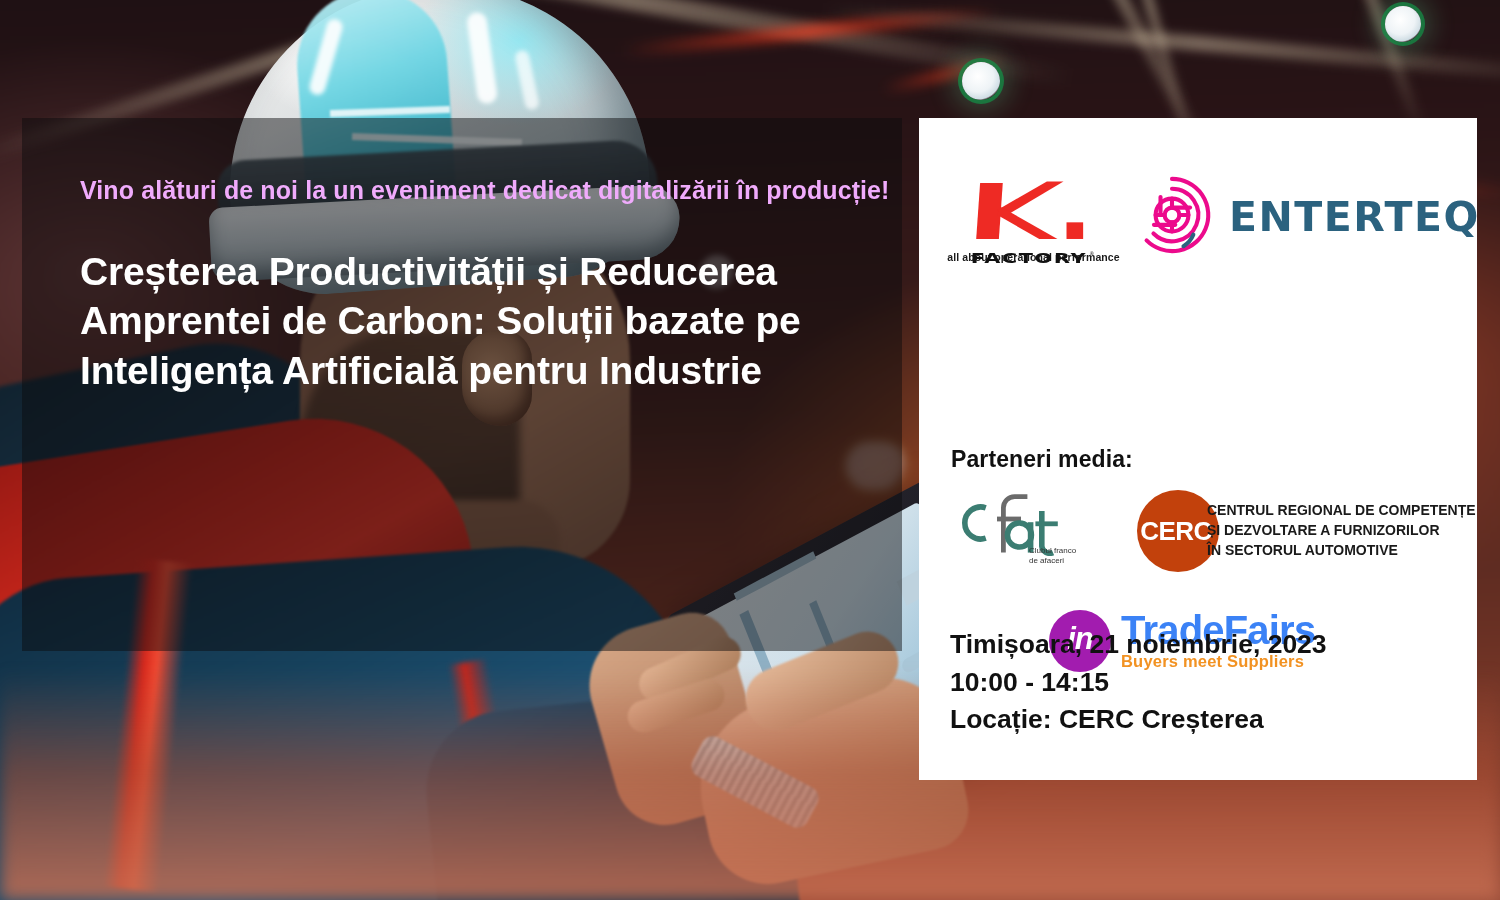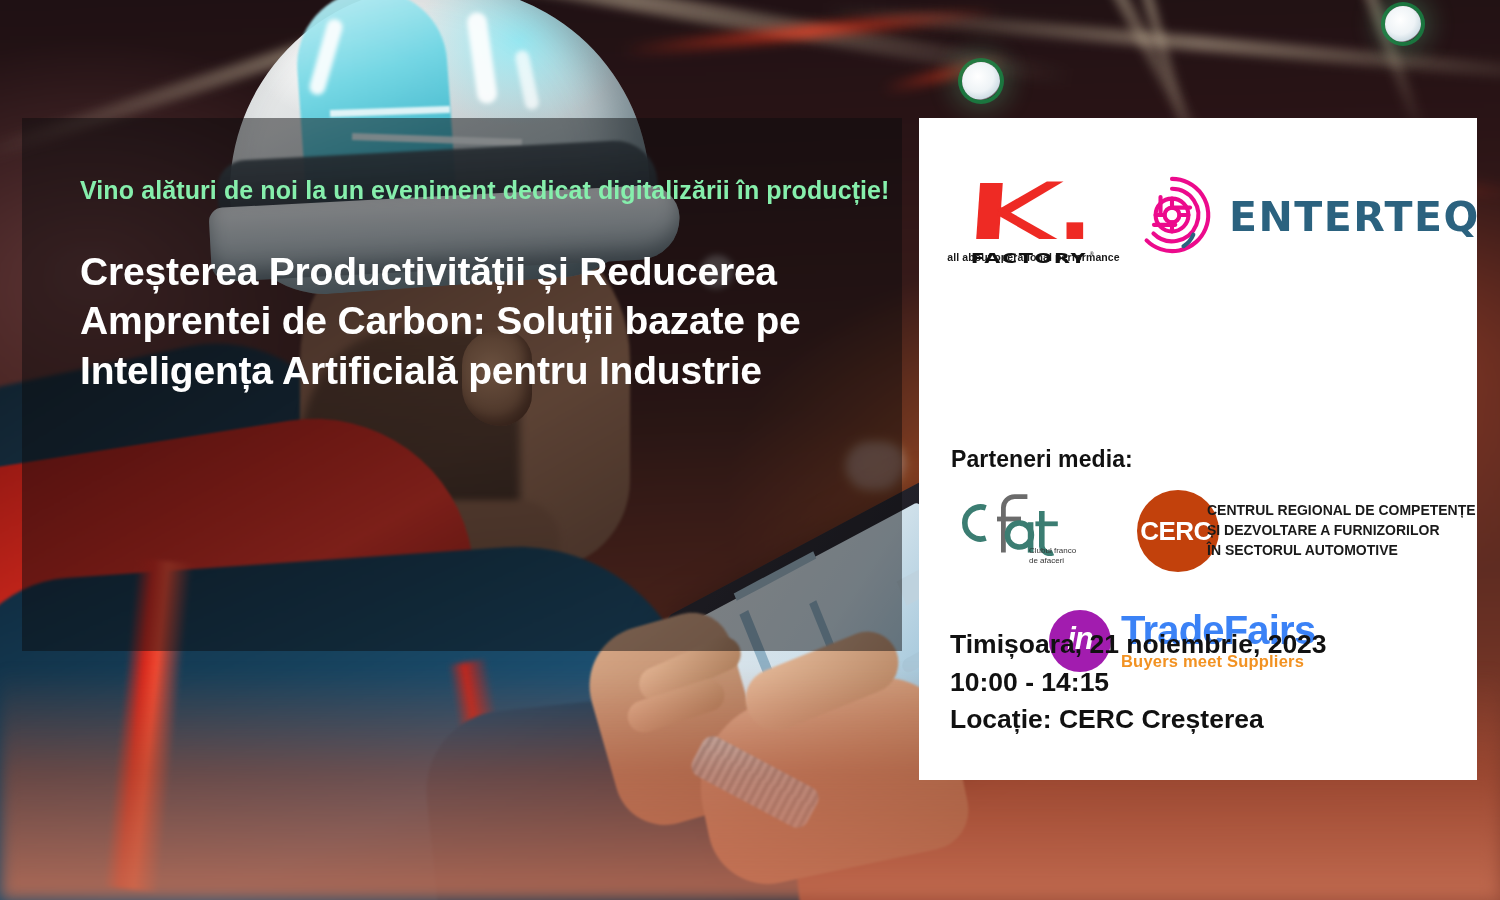--- a/index.html
+++ b/index.html
@@ -305,21 +305,21 @@
   
   .left-panel {
     position: absolute;
     left: 22px; top: 118px;
     width: 880px; height: 533px;
     background: rgba(10,10,12,0.47);
     box-sizing: border-box;
     padding: 58px 40px 0 58px;
   }
   .kicker {
-    color: #86efac;
+    color: #f0abfc;
     font-size: 25px;
     font-weight: 700;
     letter-spacing: .1px;
     margin: 0 0 42px 0;
     white-space: nowrap;
   }
   .headline {
     color: #ffffff;
     font-size: 39px;
     font-weight: 700;

